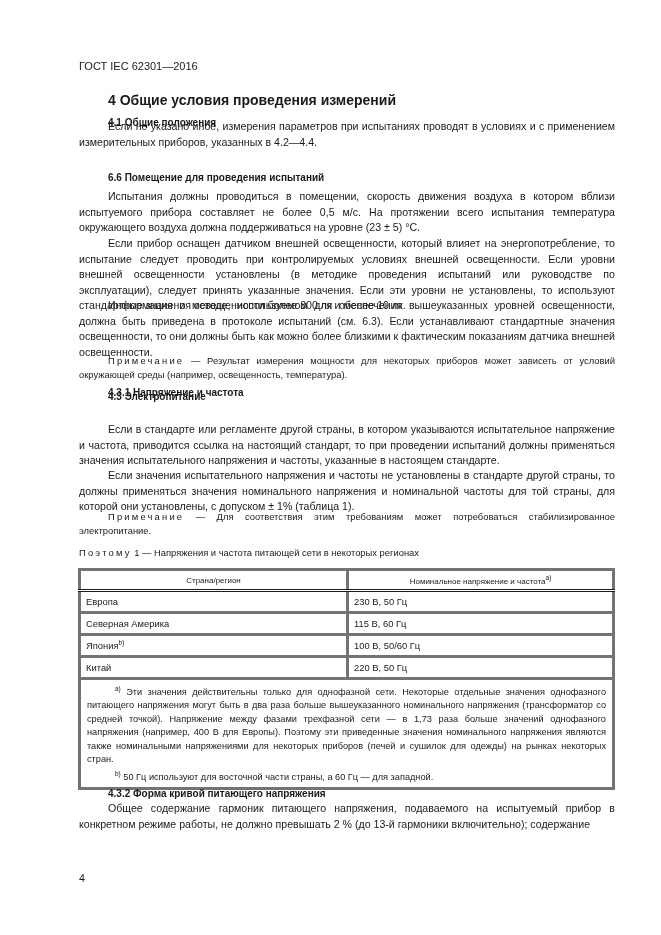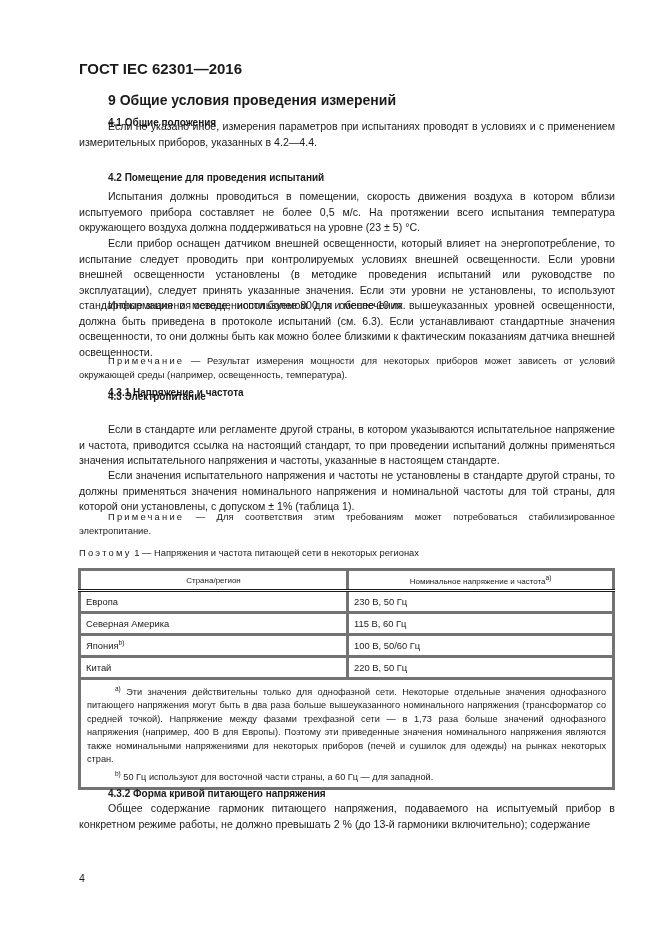--- a/index.html
+++ b/index.html
@@ -1,19 +1,19 @@
 <!DOCTYPE html>
 <html><head>
 <meta charset="utf-8">
 <style>
   html, body { margin: 0; padding: 0; background: #ffffff; }
   body { width: 661px; height: 935px; position: relative; overflow: hidden;
          font-family: "Liberation Sans", sans-serif; color: #1a1a1a; }
   .abs { position: absolute; }
-  .hdr { left: 79px; top: 60px; font-size: 15px; font-weight: bold; }
+  .hdr { left: 79px; top: 60px; font-size: 11px; font-weight: normal; }
   .h1 { left: 108px; top: 92px; font-size: 14px; font-weight: bold; }
   .h2 { left: 108px; font-size: 10px; font-weight: bold; }
   .para { left: 79px; width: 536px; font-size: 10.6px; line-height: 15.6px; text-align: justify; }
   .para .ind { display: inline-block; width: 29px; }
   .note { left: 79px; width: 536px; font-size: 9.4px; line-height: 14px; text-align: justify; }
   .spaced { letter-spacing: 2.2px; }
   .tcap { left: 79px; top: 547px; font-size: 9.4px; }
   table { position: absolute; left: 78px; top: 568px; width: 537px; border-collapse: collapse;
           font-size: 9.4px; }
   td, th { border: 3px solid #737373; padding: 0 5px; height: 19px; font-weight: normal; }
@@ -23,26 +23,26 @@
   .fnl { display: block; }
   .fnl .ind { display: inline-block; width: 28px; }
   sup { font-size: 6.5px; }
   .pnum { left: 79px; top: 872px; font-size: 10.6px; }
 </style>
 </head>
 <body>
 
 <div class="abs hdr">ГОСТ IEC 62301—2016</div>
 
-<div class="abs h1">9 Общие условия проведения измерений</div>
+<div class="abs h1">4 Общие условия проведения измерений</div>
 
 <div class="abs h2" style="top:117px">4.1 Общие положения</div>
 <div class="abs para" style="top:119px"><span class="ind"></span><span>Если не указано иное, измерения параметров при испытаниях проводят в условиях и с применением измерительных приборов, указанных в 4.2—4.4.</span></div>
 
-<div class="abs h2" style="top:172px">4.2 Помещение для проведения испытаний</div>
+<div class="abs h2" style="top:172px">6.6 Помещение для проведения испытаний</div>
 <div class="abs para" style="top:189px"><span class="ind"></span><span>Испытания должны проводиться в помещении, скорость движения воздуха в котором вблизи испытуемого прибора составляет не более 0,5 м/с. На протяжении всего испытания температура окружающего воздуха должна поддерживаться на уровне (23 ± 5) °С.</span></div>
 <div class="abs para" style="top:236px"><span class="ind"></span><span>Если прибор оснащен датчиком внешней освещенности, который влияет на энергопотребление, то испытание следует проводить при контролируемых условиях внешней освещенности. Если уровни внешней освещенности установлены (в методике проведения испытаний или руководстве по эксплуатации), следует принять указанные значения. Если эти уровни не установлены, то используют стандартные значения освещенности более 300 лк и менее 10 лк.</span></div>
 <div class="abs para" style="top:298px"><span class="ind"></span><span>Информация о методе, используемом для обеспечения вышеуказанных уровней освещенности, должна быть приведена в протоколе испытаний (см. 6.3). Если устанавливают стандартные значения освещенности, то они должны быть как можно более близкими к фактическим показаниям датчика внешней освещенности.</span></div>
 <div class="abs note" style="top:354px"><span style="display:inline-block;width:29px"></span><span class="spaced">Примечание</span><span> — Результат измерения мощности для некоторых приборов может зависеть от условий окружающей среды (например, освещенность, температура).</span></div>
 
 <div class="abs h2" style="top:391px">4.3 Электропитание</div>
 <div class="abs h2" style="top:387px">4.3.1 Напряжение и частота</div>
 <div class="abs para" style="top:422px"><span class="ind"></span><span>Если в стандарте или регламенте другой страны, в котором указываются испытательное напряжение и частота, приводится ссылка на настоящий стандарт, то при проведении испытаний должны применяться значения испытательного напряжения и частоты, указанные в настоящем стандарте.</span></div>
 <div class="abs para" style="top:468px"><span class="ind"></span><span>Если значения испытательного напряжения и частоты не установлены в стандарте другой страны, то должны применяться значения номинального напряжения и номинальной частоты для той страны, для которой они установлены, с допуском ± 1% (таблица 1).</span></div>
 <div class="abs note" style="top:510px"><span style="display:inline-block;width:29px"></span><span class="spaced">Примечание</span><span> — Для соответствия этим требованиям может потребоваться стабилизированное электропитание.</span></div>

